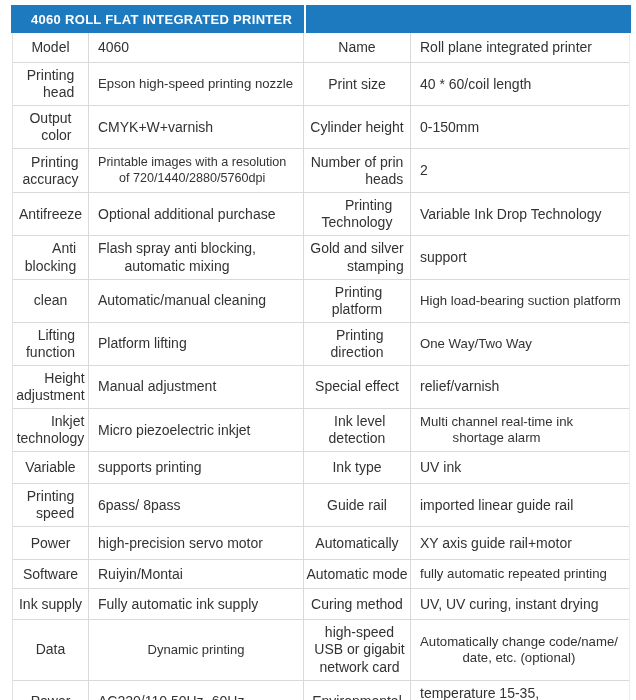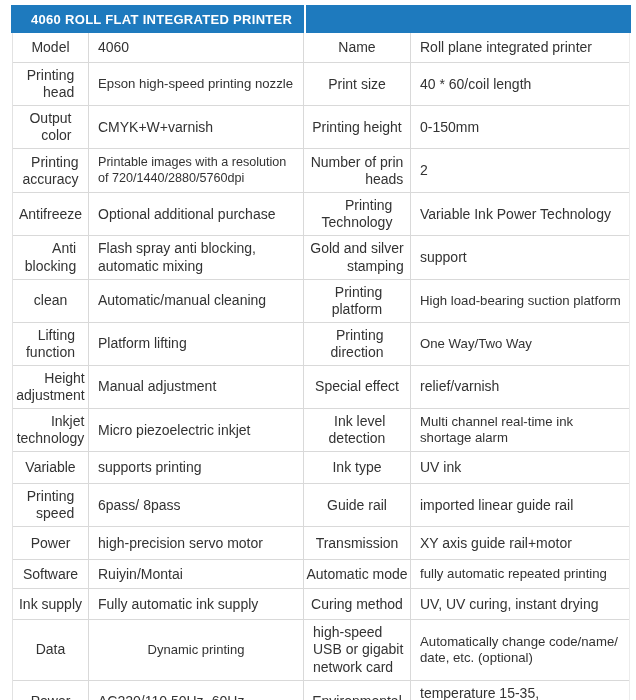--- a/index.html
+++ b/index.html
@@ -33,21 +33,21 @@
   }
   .td {
     display: flex; align-items: center;
     white-space: pre-line; font-size: 14px; line-height: 1.22;
     padding: 4px 0;
   }
   .lab {
     justify-content: center; text-align: right;
     border-right: 1px solid #d9d9d9; padding: 4px 2px;
   }
-  .val { padding-left: 9px; padding-right: 4px; }
+  .val { padding-left: 9px; padding-right: 4px; text-align: center; }
   .v1 { border-right: 1px solid #d9d9d9; }
   .sm  { font-size: 13.2px; }
   .xs  { font-size: 12.6px; }
   .sml { font-size: 13px; }
 </style>
 </head>
 <body>
 
 <div class="page">
   <div class="spec-table">
@@ -69,40 +69,40 @@
 head</div>
       <div class="td val v1 sm">Epson high-speed printing nozzle</div>
       <div class="td lab">Print size</div>
       <div class="td val">40 * 60/coil length</div>
     </div>
 
     <div class="tr" style="min-height:37px">
       <div class="td lab">Output
 color</div>
       <div class="td val v1">CMYK+W+varnish</div>
-      <div class="td lab">Printing height</div>
+      <div class="td lab">Cylinder height</div>
       <div class="td val">0-150mm</div>
     </div>
 
     <div class="tr" style="min-height:44px">
       <div class="td lab">Printing
 accuracy</div>
       <div class="td val v1 xs">Printable images with a resolution
 of 720/1440/2880/5760dpi</div>
       <div class="td lab">Number of prin
 heads</div>
       <div class="td val">2</div>
     </div>
 
     <div class="tr" style="min-height:28px">
       <div class="td lab">Antifreeze</div>
       <div class="td val v1">Optional additional purchase</div>
       <div class="td lab">Printing
 Technology</div>
-      <div class="td val">Variable Ink Power Technology</div>
+      <div class="td val">Variable Ink Drop Technology</div>
     </div>
 
     <div class="tr" style="min-height:30px">
       <div class="td lab">Anti
 blocking</div>
       <div class="td val v1">Flash spray anti blocking,
 automatic mixing</div>
       <div class="td lab">Gold and silver
 stamping</div>
       <div class="td val">support</div>
@@ -154,21 +154,21 @@
       <div class="td lab">Printing
 speed</div>
       <div class="td val v1">6pass/ 8pass</div>
       <div class="td lab">Guide rail</div>
       <div class="td val">imported linear guide rail</div>
     </div>
 
     <div class="tr" style="min-height:33px">
       <div class="td lab">Power</div>
       <div class="td val v1">high-precision servo motor</div>
-      <div class="td lab">Transmission</div>
+      <div class="td lab">Automatically</div>
       <div class="td val">XY axis guide rail+motor</div>
     </div>
 
     <div class="tr" style="min-height:29px">
       <div class="td lab">Software</div>
       <div class="td val v1">Ruiyin/Montai</div>
       <div class="td lab">Automatic mode</div>
       <div class="td val sm">fully automatic repeated printing</div>
     </div>
 

